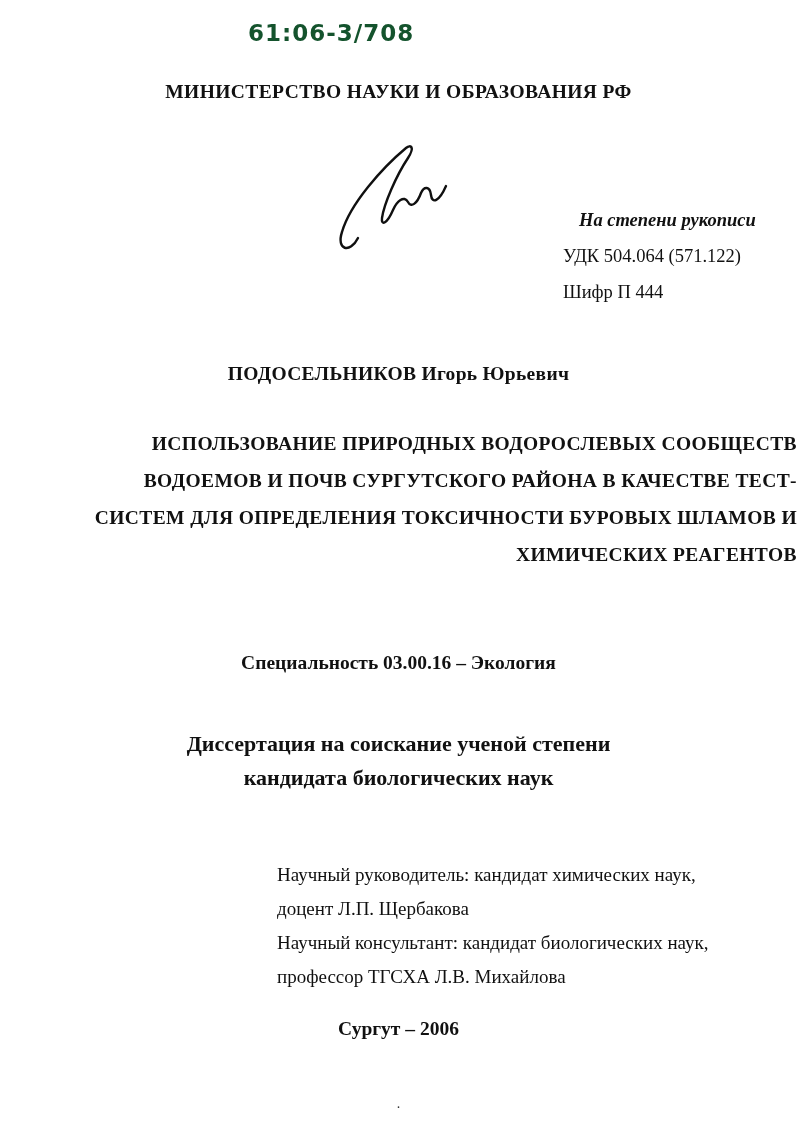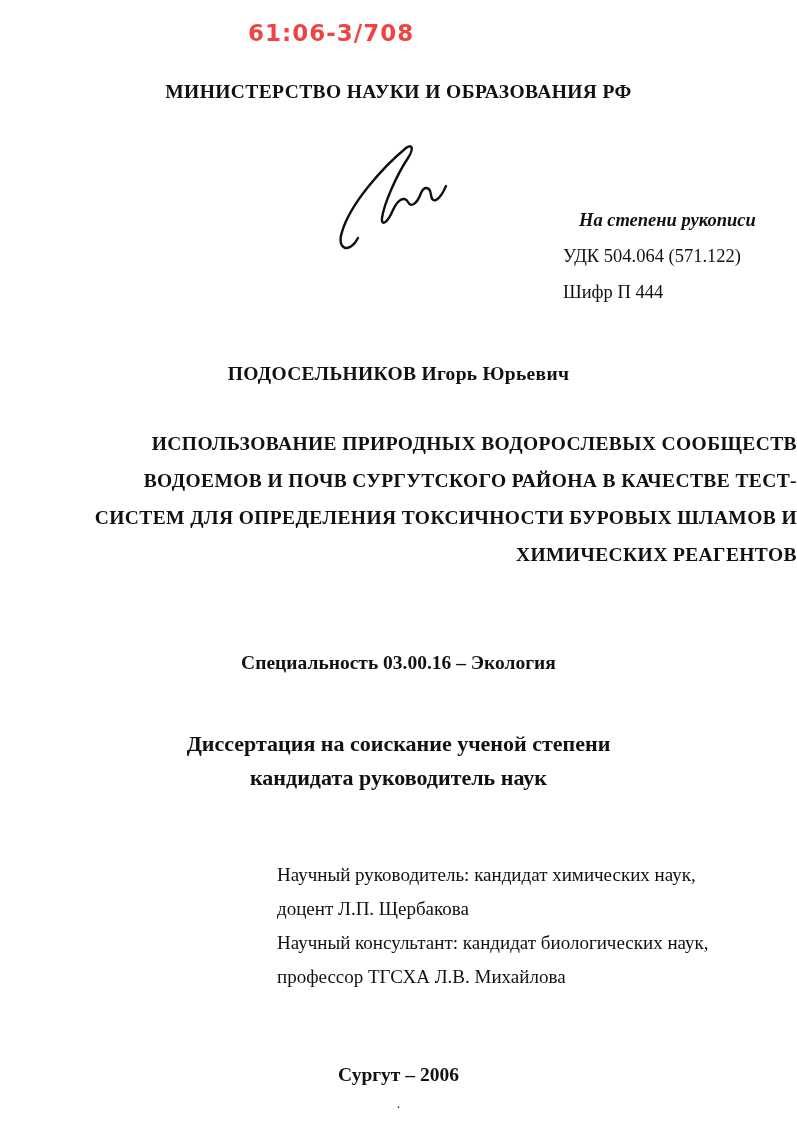--- a/index.html
+++ b/index.html
@@ -18,21 +18,21 @@
     overflow: hidden;
   }
   .catalog-number {
     position: absolute;
     top: 20px;
     left: 248px;
     font-family: "DejaVu Sans", sans-serif;
     font-weight: 700;
     font-size: 23px;
     letter-spacing: 1px;
-    color: #ef4444;
+    color: #14532d;
   }
   .ministry {
     position: absolute;
     top: 74px;
     left: 0;
     width: 100%;
     text-align: center;
     font-size: 19.5px;
     font-weight: 600;
     letter-spacing: 0.4px;
@@ -112,21 +112,20 @@
     line-height: 34px;
   }
   .city-year {
     position: absolute;
     top: 1018px;
     left: 0;
     width: 100%;
     text-align: center;
     font-size: 19.5px;
     font-weight: 600;
-    margin-top: 46px;
   }
   .footer-mark {
     position: absolute;
     top: 1096px;
     left: 0;
     width: 100%;
     text-align: center;
     font-size: 14px;
     color: #333;
   }
@@ -164,21 +163,21 @@
     <div>ИСПОЛЬЗОВАНИЕ ПРИРОДНЫХ ВОДОРОСЛЕВЫХ СООБЩЕСТВ</div>
     <div>ВОДОЕМОВ И ПОЧВ СУРГУТСКОГО РАЙОНА В КАЧЕСТВЕ ТЕСТ-</div>
     <div>СИСТЕМ ДЛЯ ОПРЕДЕЛЕНИЯ ТОКСИЧНОСТИ БУРОВЫХ ШЛАМОВ И</div>
     <div>ХИМИЧЕСКИХ РЕАГЕНТОВ</div>
   </div>
 
   <div class="speciality">Специальность 03.00.16 – Экология</div>
 
   <div class="degree">
     <div>Диссертация на соискание ученой степени</div>
-    <div>кандидата руководитель наук</div>
+    <div>кандидата биологических наук</div>
   </div>
 
   <div class="advisors">
     <div>Научный руководитель: кандидат химических наук,</div>
     <div>доцент Л.П. Щербакова</div>
     <div>Научный консультант: кандидат биологических наук,</div>
     <div>профессор ТГСХА Л.В. Михайлова</div>
   </div>
 
   <div class="city-year">Сургут – 2006</div>

